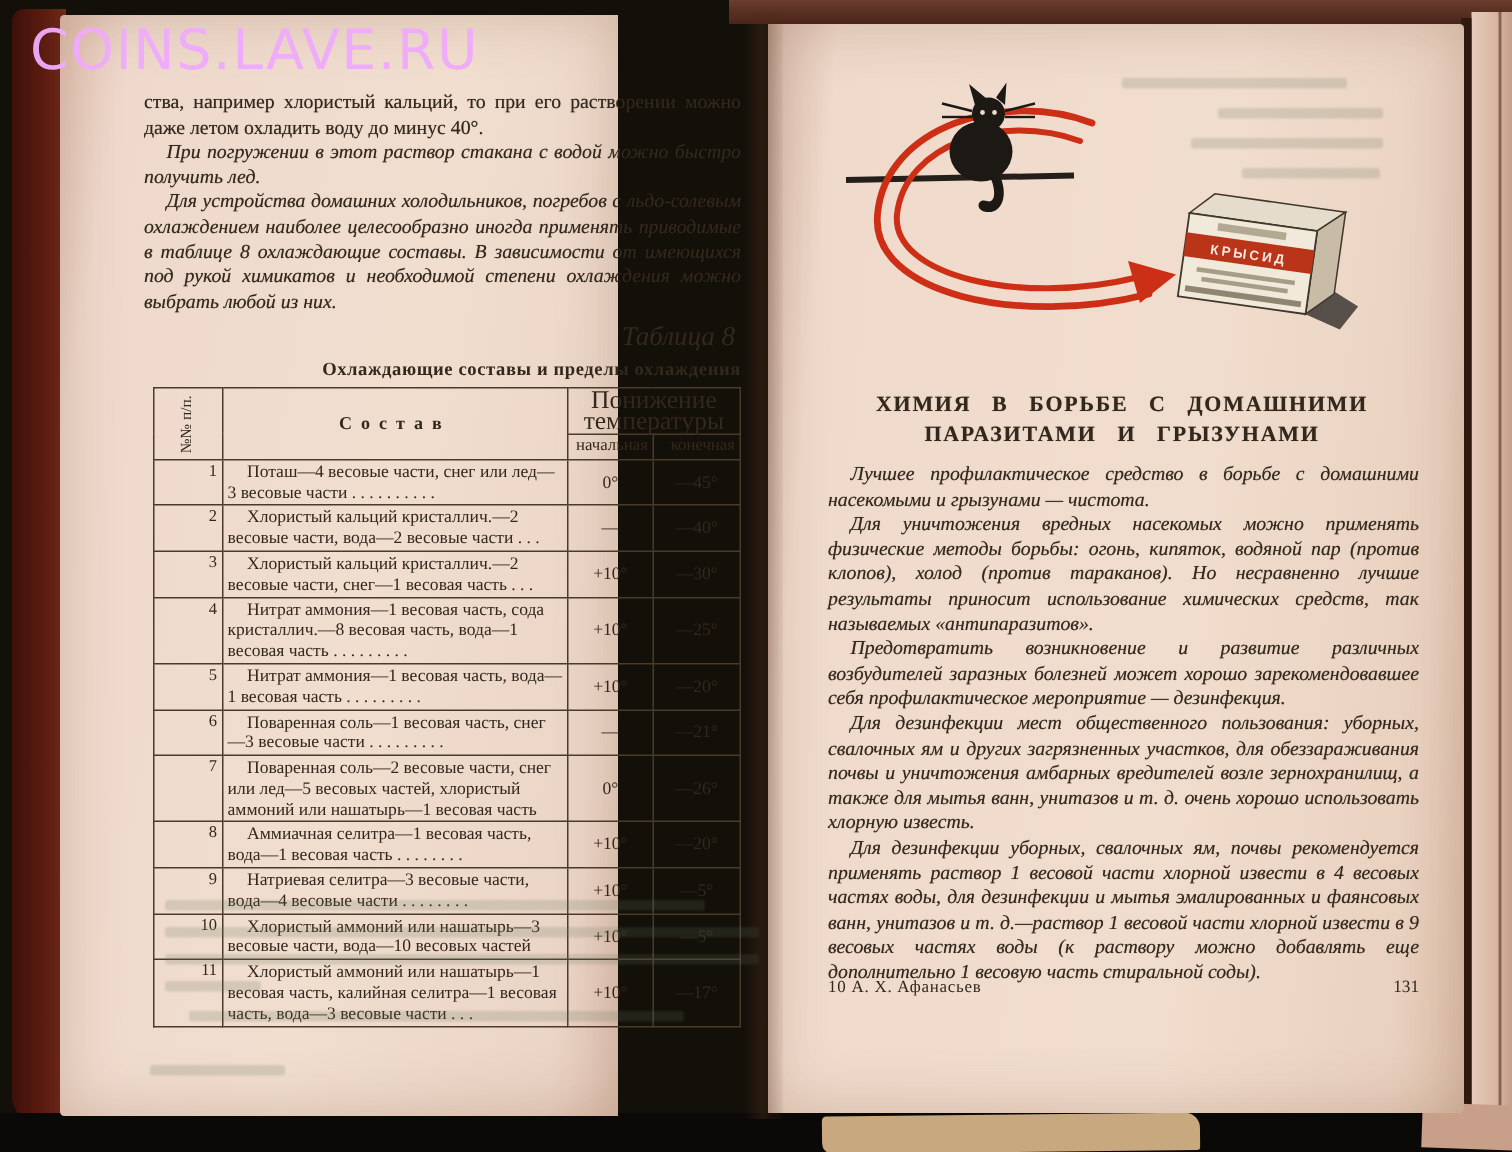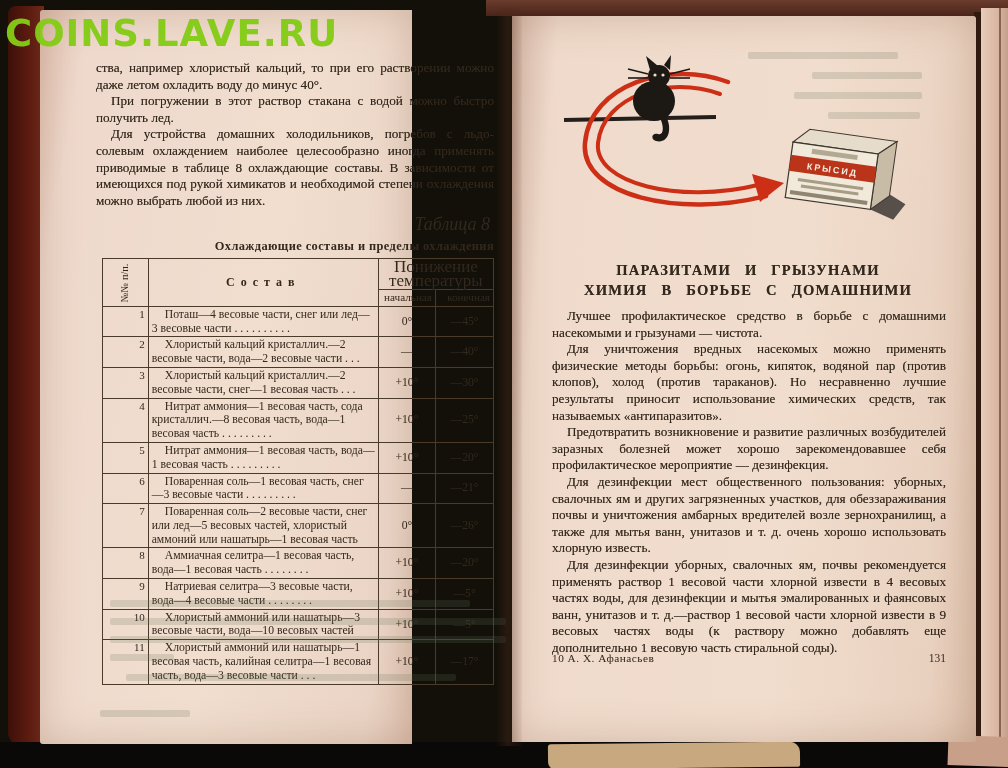--- a/index.html
+++ b/index.html
@@ -28,21 +28,21 @@
   .page{position:absolute;box-shadow:inset 0 0 40px rgba(120,70,45,.25);}
   .page-left{left:40px;top:10px;width:372px;height:734px;border-radius:3px 0 0 3px;
     background:linear-gradient(100deg,#e2c2b2 0%,#eed9cc 10%,#f1decf 55%,#ead4c5 90%,#e0c3b2 100%);}
   .page-right{left:512px;top:16px;width:464px;height:726px;border-radius:0 3px 3px 0;
     background:linear-gradient(95deg,#d9bcac 0%,#efdacb 9%,#f1ddcd 60%,#e9d1bf 90%,#ddc0ab 100%);}
 
   
   .textcol{position:absolute;left:56px;top:50px;width:398px;}
   p.book{margin:0;font-size:13.2px;line-height:16.6px;text-align:justify;
     text-shadow:0 0 .5px rgba(45,32,20,.55);}
-  p.ind{text-indent:15px;}
+  p.ind{text-indent:15px;font-style:italic;}
   .table-label{font-style:italic;text-align:right;font-size:18px;margin:5px 4px 4px 0;}
   .tbl-caption{font-weight:bold;font-size:12.4px;text-align:right;letter-spacing:.4px;margin:2px 0 4px 6px;}
 
   table.cool{border-collapse:collapse;width:392px;margin-left:6px;font-size:11.7px;line-height:13.8px;
     color:#33281d;}
   table.cool th,table.cool td{border:1px solid #4a3a2a;padding:1px 3px;}
   table.cool{border:1.5px solid #4a3a2a;}
   .th-num{width:20px;}
   .vert{display:inline-block;transform:rotate(-90deg);font-size:10.3px;font-weight:normal;white-space:nowrap;}
   .th-comp{width:252px;font-weight:bold;letter-spacing:6px;font-size:12px;}
@@ -57,23 +57,23 @@
   .chapter{position:absolute;left:40px;top:244px;width:392px;text-align:center;font-weight:bold;
     font-size:14.6px;line-height:20px;letter-spacing:1.2px;word-spacing:9px;
     text-shadow:0 0 .5px rgba(45,32,20,.6);}
   .rtext{position:absolute;left:40px;top:292px;width:394px;}
   .pagefoot{position:absolute;left:40px;top:636px;width:394px;font-size:11.3px;display:flex;
     justify-content:space-between;}
   .sig{letter-spacing:.5px;}
   .pageno{font-size:11.5px;}
 
   
-  .watermark{position:absolute;left:5px;top:12px;z-index:20;
-    font-family:"DejaVu Sans","Liberation Sans",sans-serif;font-weight:bold;font-size:37px;
-    letter-spacing:1px;color:#84cc16;opacity:.96;}
+  .watermark{position:absolute;left:20px;top:12px;z-index:20;
+    font-family:"DejaVu Sans","Liberation Sans",sans-serif;font-weight:normal;font-size:37px;
+    letter-spacing:1px;color:#f0abfc;opacity:.96;}
 
   
   .bleed{position:absolute;height:7px;background:rgba(100,115,92,.20);filter:blur(.7px);border-radius:2px;}
 </style>
 </head>
 <body>
 
 <div class="scene">
 
   <div class="top-strip-right"></div>
@@ -225,22 +225,22 @@
         <rect x="20" y="4" width="46" height="5" fill="#b3a892"></rect>
         <rect x="0" y="13" width="86" height="16" fill="#b93418"></rect>
         <text x="43" y="25" text-anchor="middle" font-family="Liberation Sans, sans-serif" font-size="9" font-weight="bold" letter-spacing="2" fill="#f4ece0">КРЫСИД</text>
         <rect x="10" y="35" width="66" height="3" fill="#a79c86"></rect>
         <rect x="14" y="41" width="58" height="3" fill="#a79c86"></rect>
         <rect x="4" y="48" width="78" height="4" fill="#8f8570"></rect>
       </g>
     </svg>
 
     <div class="chapter">
+      <div>ХИМИЯ В БОРЬБЕ С ДОМАШНИМИ</div>
       <div>ПАРАЗИТАМИ И ГРЫЗУНАМИ</div>
-      <div>ХИМИЯ В БОРЬБЕ С ДОМАШНИМИ</div>
     </div>
 
     <div class="rtext">
       <p class="book ind">Лучшее профилактическое средство в борьбе с домашними насекомыми и грызунами — чистота.</p>
       <p class="book ind">Для уничтожения вредных насекомых можно применять физические методы борьбы: огонь, кипяток, водяной пар (против клопов), холод (против тараканов). Но несравненно лучшие результаты приносит использование химических средств, так называемых «антипаразитов».</p>
       <p class="book ind">Предотвратить возникновение и развитие различных возбудителей заразных болезней может хорошо зарекомендовавшее себя профилактическое мероприятие — дезинфекция.</p>
       <p class="book ind">Для дезинфекции мест общественного пользования: уборных, свалочных ям и других загрязненных участков, для обеззараживания почвы и уничтожения амбарных вредителей возле зернохранилищ, а также для мытья ванн, унитазов и т. д. очень хорошо использовать хлорную известь.</p>
       <p class="book ind">Для дезинфекции уборных, свалочных ям, почвы рекомендуется применять раствор 1 весовой части хлорной извести в 4 весовых частях воды, для дезинфекции и мытья эмалированных и фаянсовых ванн, унитазов и т. д.—раствор 1 весовой части хлорной извести в 9 весовых частях воды (к раствору можно добавлять еще дополнительно 1 весовую часть стиральной соды).</p>
     </div>
 

